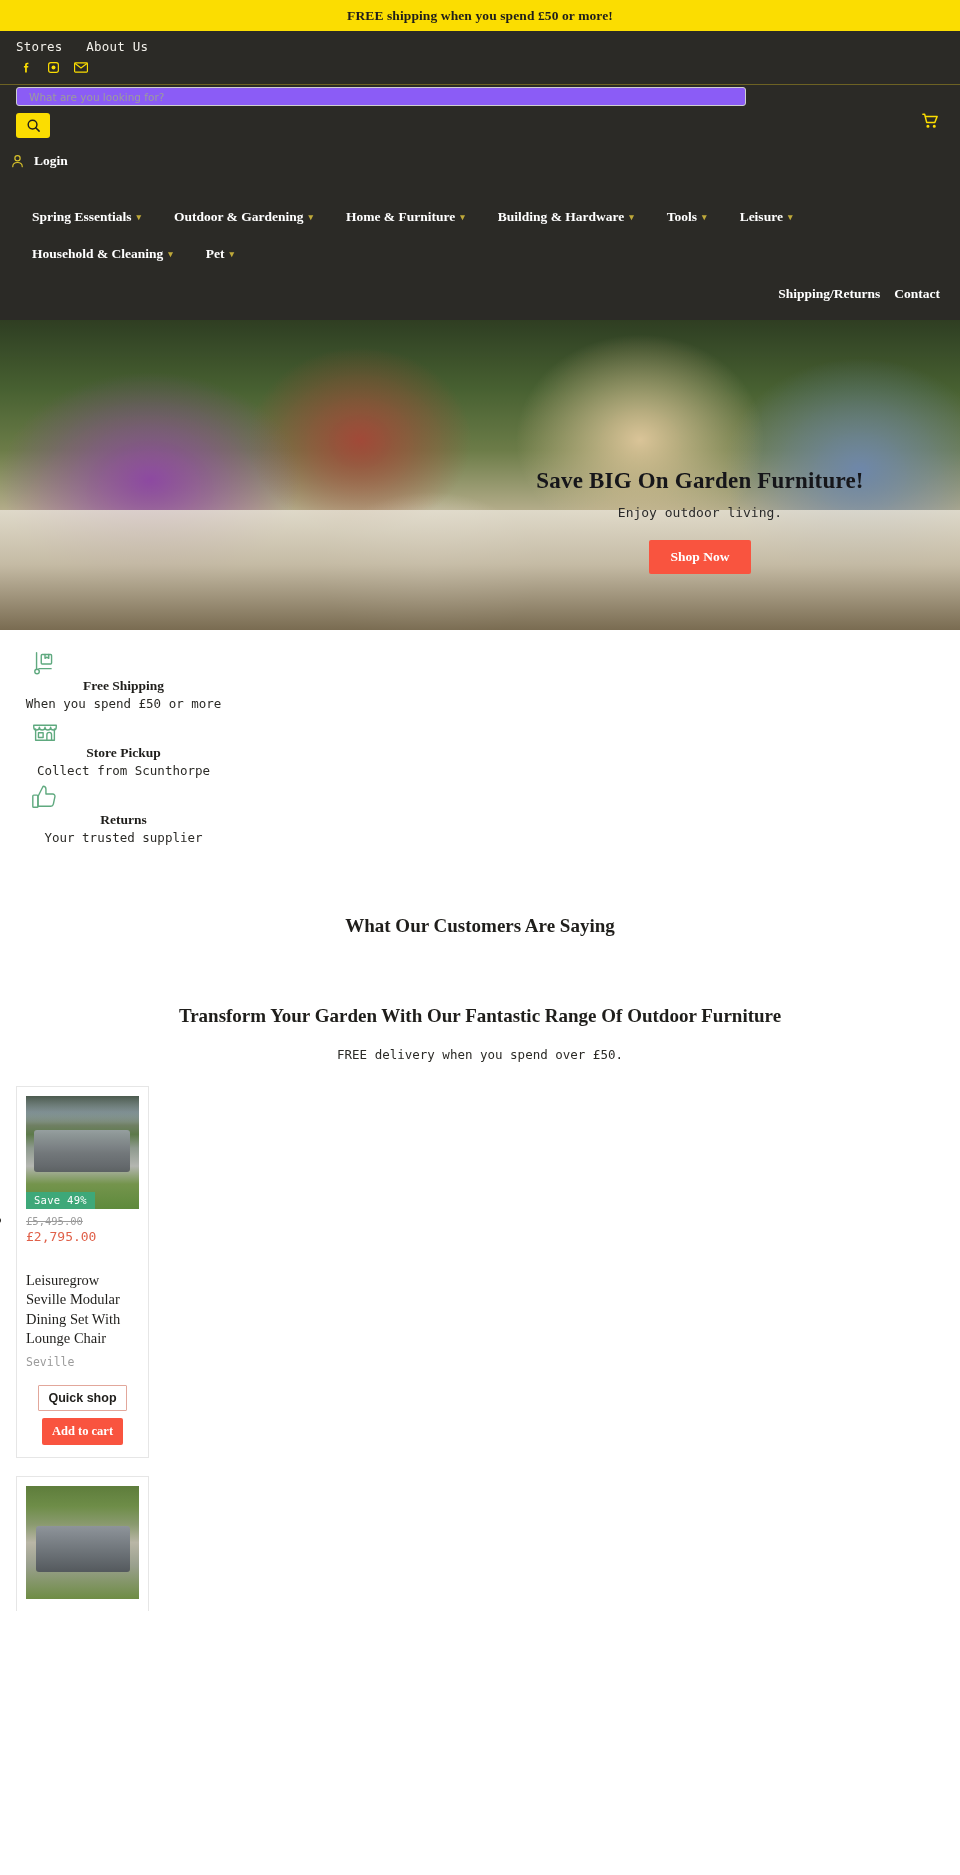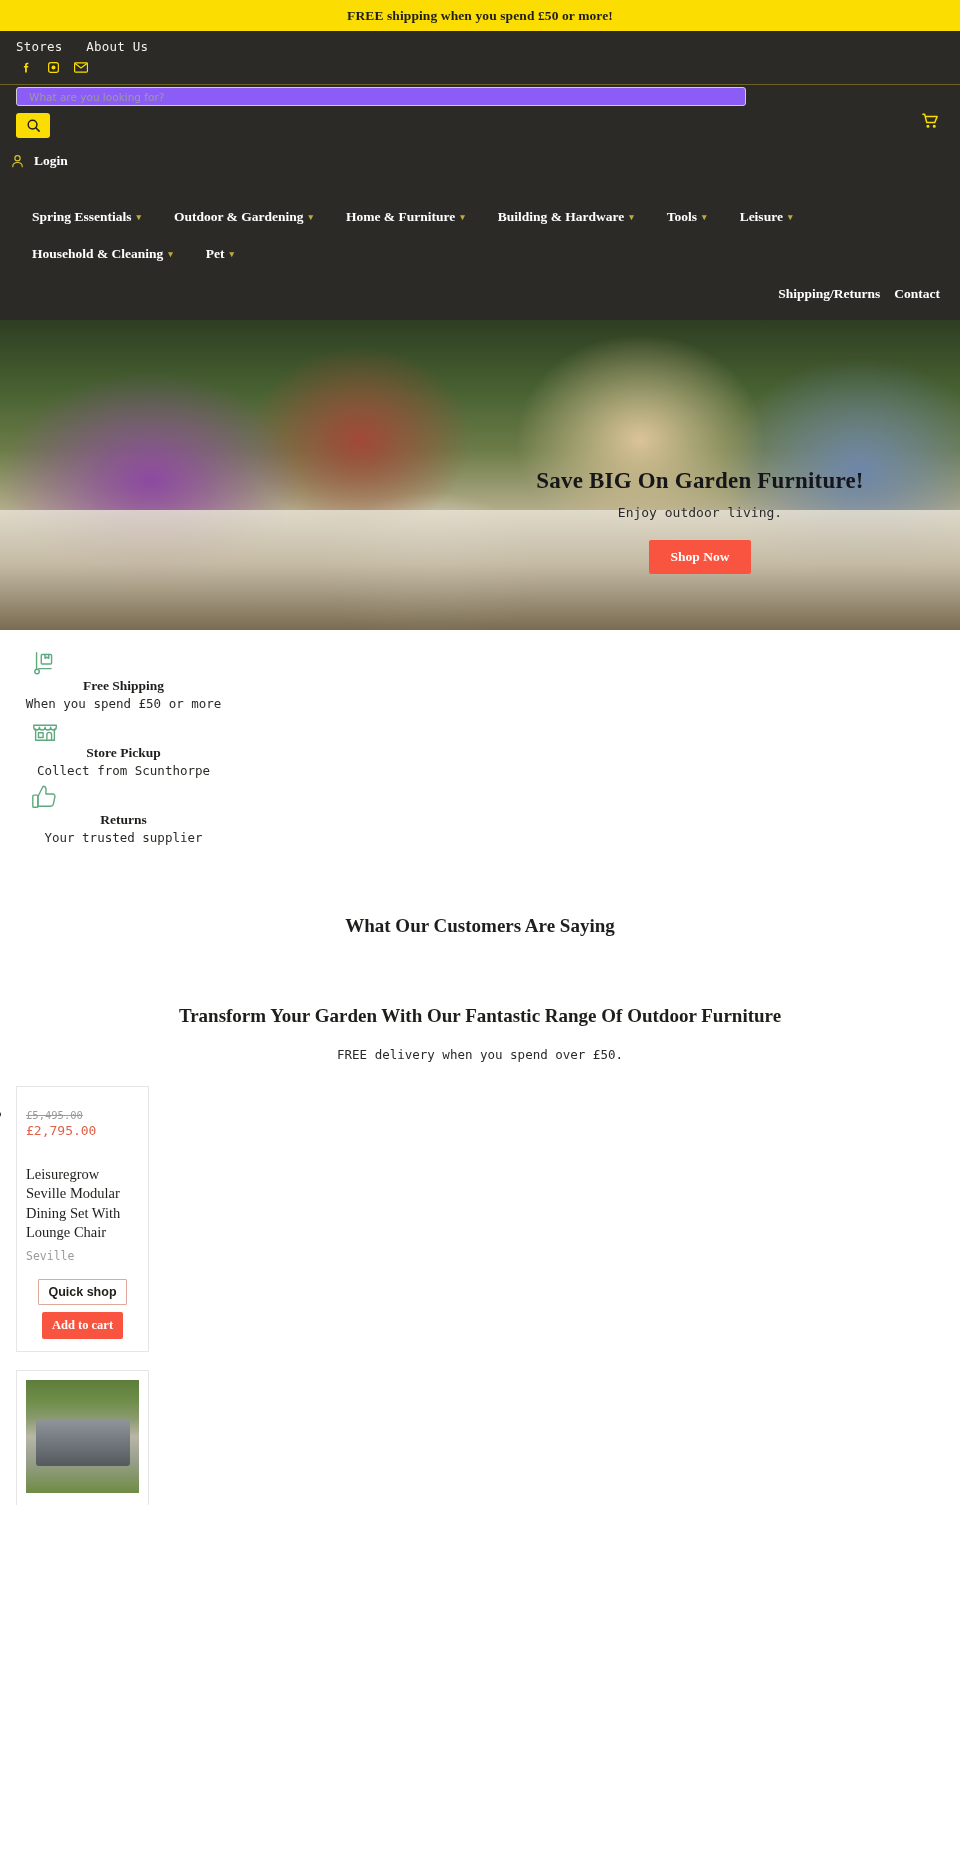--- a/index.html
+++ b/index.html
@@ -353,21 +353,21 @@
     font-family: "DejaVu Sans Mono", monospace;
     font-size: 10.5px;
     padding: 2px 8px 3px 8px;
     letter-spacing: .3px;
   }
   .price-old {
     font-family: "DejaVu Sans Mono", monospace;
     font-size: 10.5px;
     color: #9b9b9b;
     text-decoration: line-through;
-    margin-top: 13px;
+    margin-top: 6px;
   }
   .price-new {
     font-family: "DejaVu Sans Mono", monospace;
     font-size: 13px;
     color: #e0614a;
     margin-top: 2px;
   }
   .product-title {
     font-family: Liberation Serif, serif;
     font-size: 14.5px;
@@ -574,20 +574,23 @@
 <h2 class="section-head">What Our Customers Are Saying</h2>
 
 <section>
   <h2 class="collection-head">Transform Your Garden With Our Fantastic Range Of Outdoor Furniture</h2>
   <p class="collection-sub">FREE delivery when you spend over £50.</p>
 
   <ul class="products">
 
     <li class="product-li">
       <div class="product-card">
+        <div class="product-media pm1">
+          <span class="badge-save">Save 49%</span>
+        </div>
         <div class="price-old">£5,495.00</div>
         <div class="price-new">£2,795.00</div>
         <a href="#" class="product-title">Leisuregrow Seville Modular Dining Set With Lounge Chair</a>
         <div class="product-vendor">Seville</div>
         <button class="btn-quick">Quick shop</button>
         <button class="btn-cart">Add to cart</button>
       </div>
     </li>
 
     <li class="product-li" style="list-style:none;">

